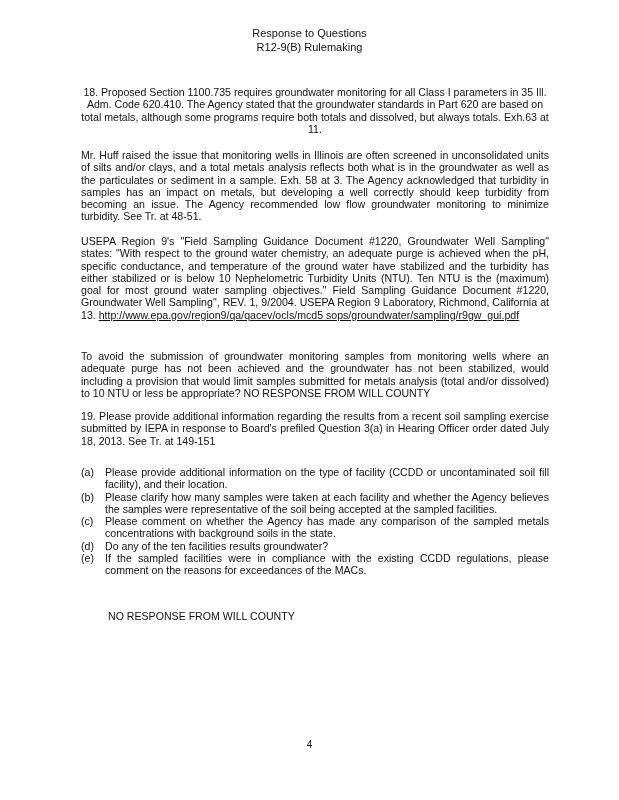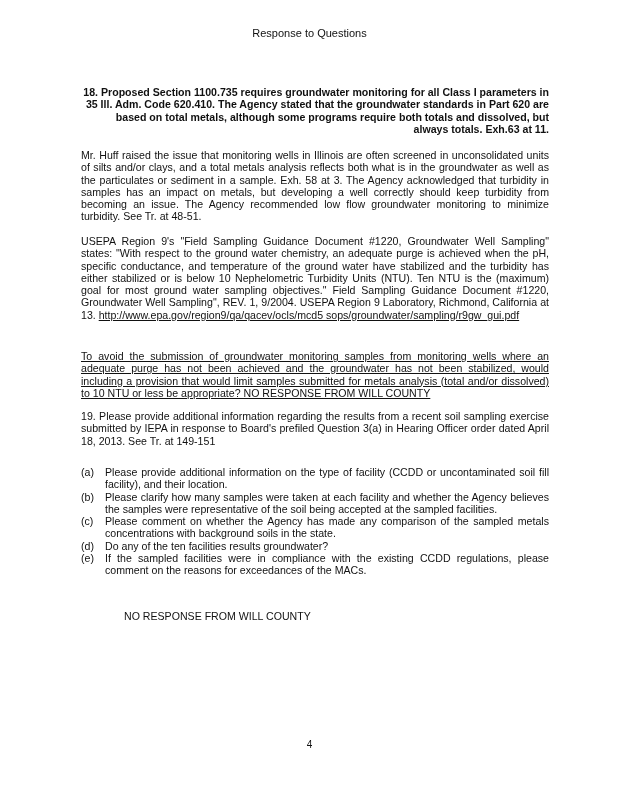--- a/index.html
+++ b/index.html
@@ -4,48 +4,49 @@
 <style>
   html, body { margin: 0; padding: 0; background: #ffffff; }
   body {
     width: 619px; height: 800px; position: relative; overflow: hidden;
     font-family: "Liberation Sans", sans-serif; color: #111;
     font-size: 10.6px; line-height: 12.3px;
   }
   .page { position: absolute; left: 0; top: 0; width: 619px; height: 632px; }
   .header { position: absolute; top: 26px; left: 0; width: 619px; text-align: center; line-height: 14px; font-size: 11px; }
   .para { position: absolute; left: 81px; width: 468px; text-align: justify; margin: 0; }
-  .para.left { text-align: right; font-weight: bold; }
+  .para.left { text-align: center; }
   .list { position: absolute; left: 81px; width: 468px; margin: 0; padding: 0; list-style: none; }
   .list li { position: relative; padding-left: 24px; text-align: justify; }
   .list .marker { position: absolute; left: 0; top: 0; }
-  .noresp { position: absolute; left: 124px; top: 610px; }
+  .noresp { position: absolute; left: 108px; top: 610px; }
   .pagenum { position: absolute; top: 739px; left: 0; width: 619px; text-align: center; font-size: 10px; }
   .url { word-break: break-all; text-decoration: underline; }
 </style>
 </head>
 <body>
 
 <div class="page">
   <div class="header">
     <div>Response to Questions</div>
+    <div>R12-9(B) Rulemaking</div>
   </div>
 
   <p class="para left" style="top:86px;">18. Proposed Section 1100.735 requires groundwater monitoring for all Class I parameters in 35 Ill. Adm. Code 620.410. The Agency stated that the groundwater standards in Part 620 are based on total metals, although some programs require both totals and dissolved, but always totals. Exh.63 at 11.</p>
 
   <p class="para" style="top:149px;">Mr. Huff raised the issue that monitoring wells in Illinois are often screened in unconsolidated units of silts and/or clays, and a total metals analysis reflects both what is in the groundwater as well as the particulates or sediment in a sample. Exh. 58 at 3. The Agency acknowledged that turbidity in samples has an impact on metals, but developing a well correctly should keep turbidity from becoming an issue. The Agency recommended low flow groundwater monitoring to minimize turbidity. See Tr. at 48-51.</p>
 
   <div class="para" style="top:235px;">
     <span>USEPA Region 9's "Field Sampling Guidance Document #1220, Groundwater Well Sampling" states: "With respect to the ground water chemistry, an adequate purge is achieved when the pH, specific conductance, and temperature of the ground water have stabilized and the turbidity has either stabilized or is below 10 Nephelometric Turbidity Units (NTU). Ten NTU is the (maximum) goal for most ground water sampling objectives." Field Sampling Guidance Document #1220, Groundwater Well Sampling", REV. 1, 9/2004. USEPA Region 9 Laboratory, Richmond, California at 13.</span>
     <span class="url">http://www.epa.gov/region9/qa/qacev/ocls/mcd5 sops/groundwater/sampling/r9gw_gui.pdf</span>
   </div>
 
-  <p class="para" style="top:350px;text-decoration:underline;">To avoid the submission of groundwater monitoring samples from monitoring wells where an adequate purge has not been achieved and the groundwater has not been stabilized, would including a provision that would limit samples submitted for metals analysis (total and/or dissolved) to 10 NTU or less be appropriate? NO RESPONSE FROM WILL COUNTY</p>
+  <p class="para" style="top:350px;">To avoid the submission of groundwater monitoring samples from monitoring wells where an adequate purge has not been achieved and the groundwater has not been stabilized, would including a provision that would limit samples submitted for metals analysis (total and/or dissolved) to 10 NTU or less be appropriate? NO RESPONSE FROM WILL COUNTY</p>
 
-  <p class="para" style="top:410px;">19. Please provide additional information regarding the results from a recent soil sampling exercise submitted by IEPA in response to Board's prefiled Question 3(a) in Hearing Officer order dated April 18, 2013. See Tr. at 149-151</p>
+  <p class="para" style="top:410px;">19. Please provide additional information regarding the results from a recent soil sampling exercise submitted by IEPA in response to Board's prefiled Question 3(a) in Hearing Officer order dated July 18, 2013. See Tr. at 149-151</p>
 
   <ul class="list" style="top:466px;">
     <li><span class="marker">(a)</span><span>Please provide additional information on the type of facility (CCDD or uncontaminated soil fill facility), and their location.</span></li>
     <li><span class="marker">(b)</span><span>Please clarify how many samples were taken at each facility and whether the Agency believes the samples were representative of the soil being accepted at the sampled facilities.</span></li>
     <li><span class="marker">(c)</span><span>Please comment on whether the Agency has made any comparison of the sampled metals concentrations with background soils in the state.</span></li>
     <li><span class="marker">(d)</span><span>Do any of the ten facilities results groundwater?</span></li>
     <li><span class="marker">(e)</span><span>If the sampled facilities were in compliance with the existing CCDD regulations, please comment on the reasons for exceedances of the MACs.</span></li>
   </ul>
 
   <div class="noresp">NO RESPONSE FROM WILL COUNTY</div>

